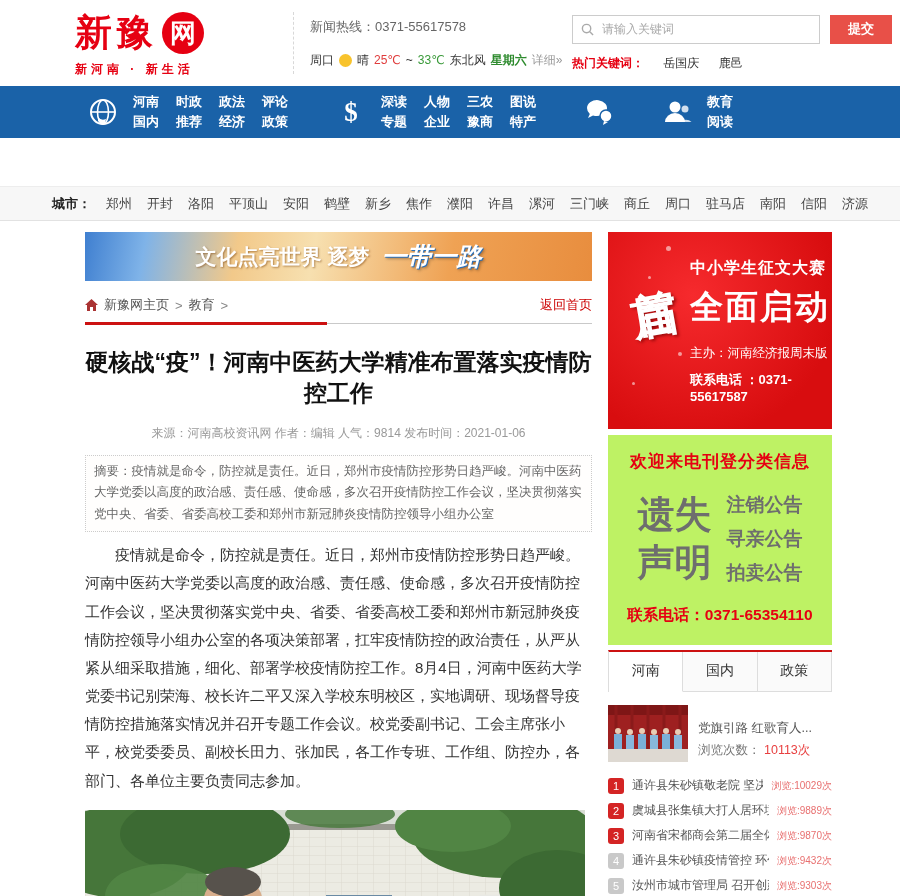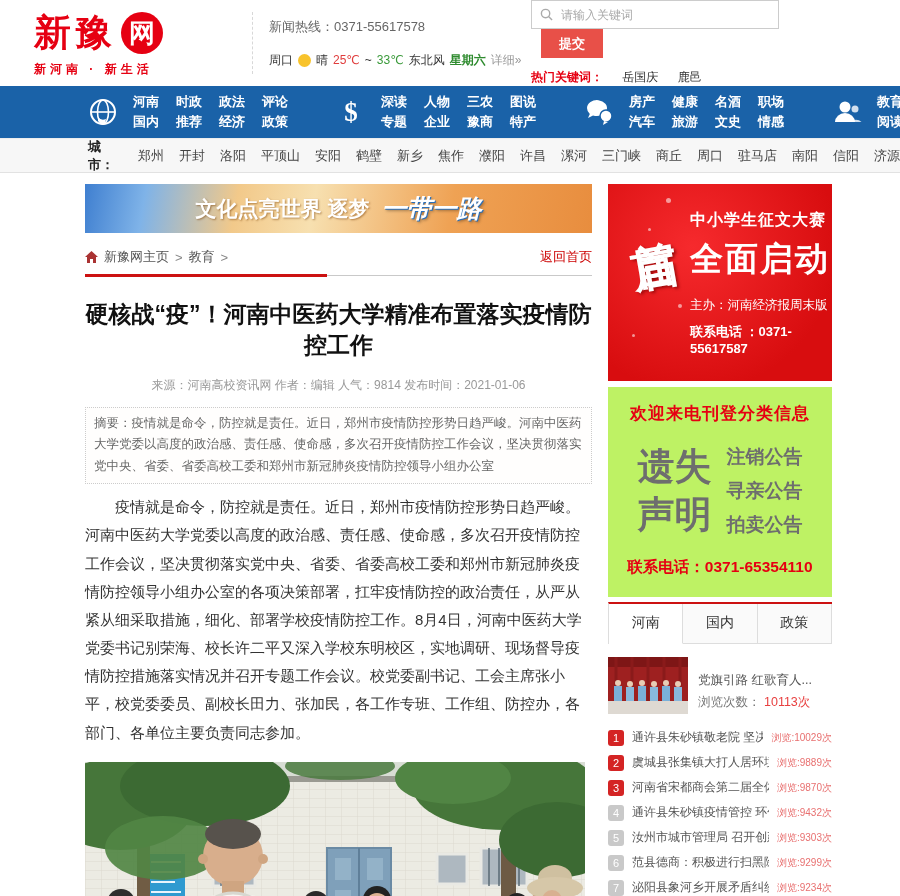--- a/index.html
+++ b/index.html
@@ -1,56 +1,56 @@
 <!DOCTYPE html>
 <html><head>
 <meta charset="utf-8">
 <style>
   * { box-sizing: border-box; }
   html,body { margin:0; padding:0; background:#fff; }
   body { width:900px; font-family:"Liberation Sans","DejaVu Sans",sans-serif; }
 
   
-  .topbar { height:86px; display:flex; align-items:center; padding-left:34px; }
+  .topbar { height:86px; display:flex; align-items:center; padding-left:75px; }
   .logo { width:212px; }
   .logo-row { display:flex; align-items:center; }
   .logo-zi { color:#e60012; font-size:37px; font-weight:bold; letter-spacing:4px; }
   .logo-seal { width:42px; height:42px; border-radius:50%; background:#e60012; color:#fff;
                font-size:26px; font-weight:bold; display:flex; align-items:center; justify-content:center; margin-left:5px; }
   .logo-tag { color:#e60012; font-size:12px; letter-spacing:4px; margin-top:3px; font-weight:bold; }
   .head-divider { border-left:1px dashed #d8d8d8; height:62px; margin:0 16px 0 6px; }
   .head-info { width:258px; }
   .hotline { font-size:13px; color:#666; margin-bottom:16px; }
   .weather { display:flex; align-items:center; gap:5px; font-size:12px; color:#333; white-space:nowrap; }
   .sun-ico { width:13px; height:13px; border-radius:50%; background:#f8c32c; display:inline-block; }
   .temp-low { color:#e03c3c; } .temp-high { color:#3a9a3a; }
   .weekday { color:#2e8b2e; font-weight:bold; }
   .more-link { color:#999; cursor:pointer; }
   .head-search { margin-left:4px; }
-  .search-row { display:flex; align-items:flex-start;flex-direction:column; }
+  .search-row { display:flex; align-items:flex-end; }
   .search-box { width:248px; height:29px; border:1px solid #ccc; display:flex; align-items:center; padding:0 8px; gap:6px; background:#fff; }
   .search-input { border:none; outline:none; flex:1; font-size:12px; color:#666; background:transparent; }
   .search-input::placeholder { color:#aaa; }
   .submit-btn { width:62px; height:29px; background:#e85048; color:#ffffff; font-size:13px; font-weight:bold; border:none; margin-left:10px; cursor:pointer; }
   .keywords-row { margin-top:11px; font-size:12px; }
   .kw-label { color:#e60012; font-weight:bold; }
   .kw { color:#333; margin-left:16px; cursor:pointer; }
 
   
   .mainnav { background:#1a62a8; height:52px; display:flex; align-items:center; padding-left:88px; gap:48px; }
   .nav-group { display:flex; align-items:center; gap:15px; }
   .nav-ico { width:30px; height:30px; flex:none; display:flex; align-items:center; justify-content:center; }
   .nav-ico-txt { color:#fff; font-size:27px; font-weight:bold; font-family:"Liberation Serif",serif; }
   .nav-cols { display:flex; gap:17px; }
   .nav-col { display:flex; flex-direction:column; gap:4px; }
   .nav-link { color:#fff; font-size:13px; font-weight:bold; line-height:1.2; cursor:pointer; white-space:nowrap; }
 
   
   .citybar { background:#f7f7f7; border-top:1px solid #ededed; border-bottom:1px solid #e2e2e2; height:35px;
-             display:flex; align-items:center; padding-left:88px; font-size:13px; gap:15px; }
+             display:flex; align-items:center; padding-left:52px; font-size:13px; gap:15px;margin-top:48px; }
   .city-label { font-weight:bold; color:#222; }
   .city { color:#444; cursor:pointer; white-space:nowrap; }
 
   
   .content { display:flex; align-items:flex-start; padding:11px 0 0 85px; gap:16px; }
   .leftcol { width:507px; }
   .rightcol { width:224px; }
 
   
   .banner { height:49px; background:linear-gradient(100deg,#3f7fd0 0%,#7fb3e8 12%,#f2c98a 30%,#f7e0b0 45%,#efa254 72%,#e88d3e 100%);
@@ -210,38 +210,20 @@
     </div>
   </div>
   <div class="nav-group">
     <span class="nav-ico">
       <svg width="30" height="28" viewBox="0 0 30 28">
         <path d="M3 10 a10 8 0 1 1 6 7.4 L4 20 l1.8 -4 A8 8 0 0 1 3 10 Z" fill="#fff"></path>
         <circle cx="22" cy="18" r="6" fill="#fff" stroke="#1a62a8" stroke-width="1.5"></circle>
         <path d="M20 23 l-1 4 5 -3 Z" fill="#fff"></path>
       </svg>
     </span>
-    <div class="nav-cols">
-      <div class="nav-col">
-        <span class="nav-link">房产</span>
-        <span class="nav-link">汽车</span>
-      </div>
-      <div class="nav-col">
-        <span class="nav-link">健康</span>
-        <span class="nav-link">旅游</span>
-      </div>
-      <div class="nav-col">
-        <span class="nav-link">名酒</span>
-        <span class="nav-link">文史</span>
-      </div>
-      <div class="nav-col">
-        <span class="nav-link">职场</span>
-        <span class="nav-link">情感</span>
-      </div>
-    </div>
   </div>
   <div class="nav-group">
     <span class="nav-ico">
       <svg width="30" height="28" viewBox="0 0 30 28">
         <circle cx="13" cy="9" r="5.5" fill="#fff"></circle>
         <path d="M3 24 a10 9 0 0 1 20 0 Z" fill="#fff"></path>
         <circle cx="23" cy="11" r="3.5" fill="#fff" opacity=".8"></circle>
         <path d="M18.5 24 a7 6 0 0 1 11 0 Z" fill="#fff" opacity=".8"></path>
       </svg>
     </span>

